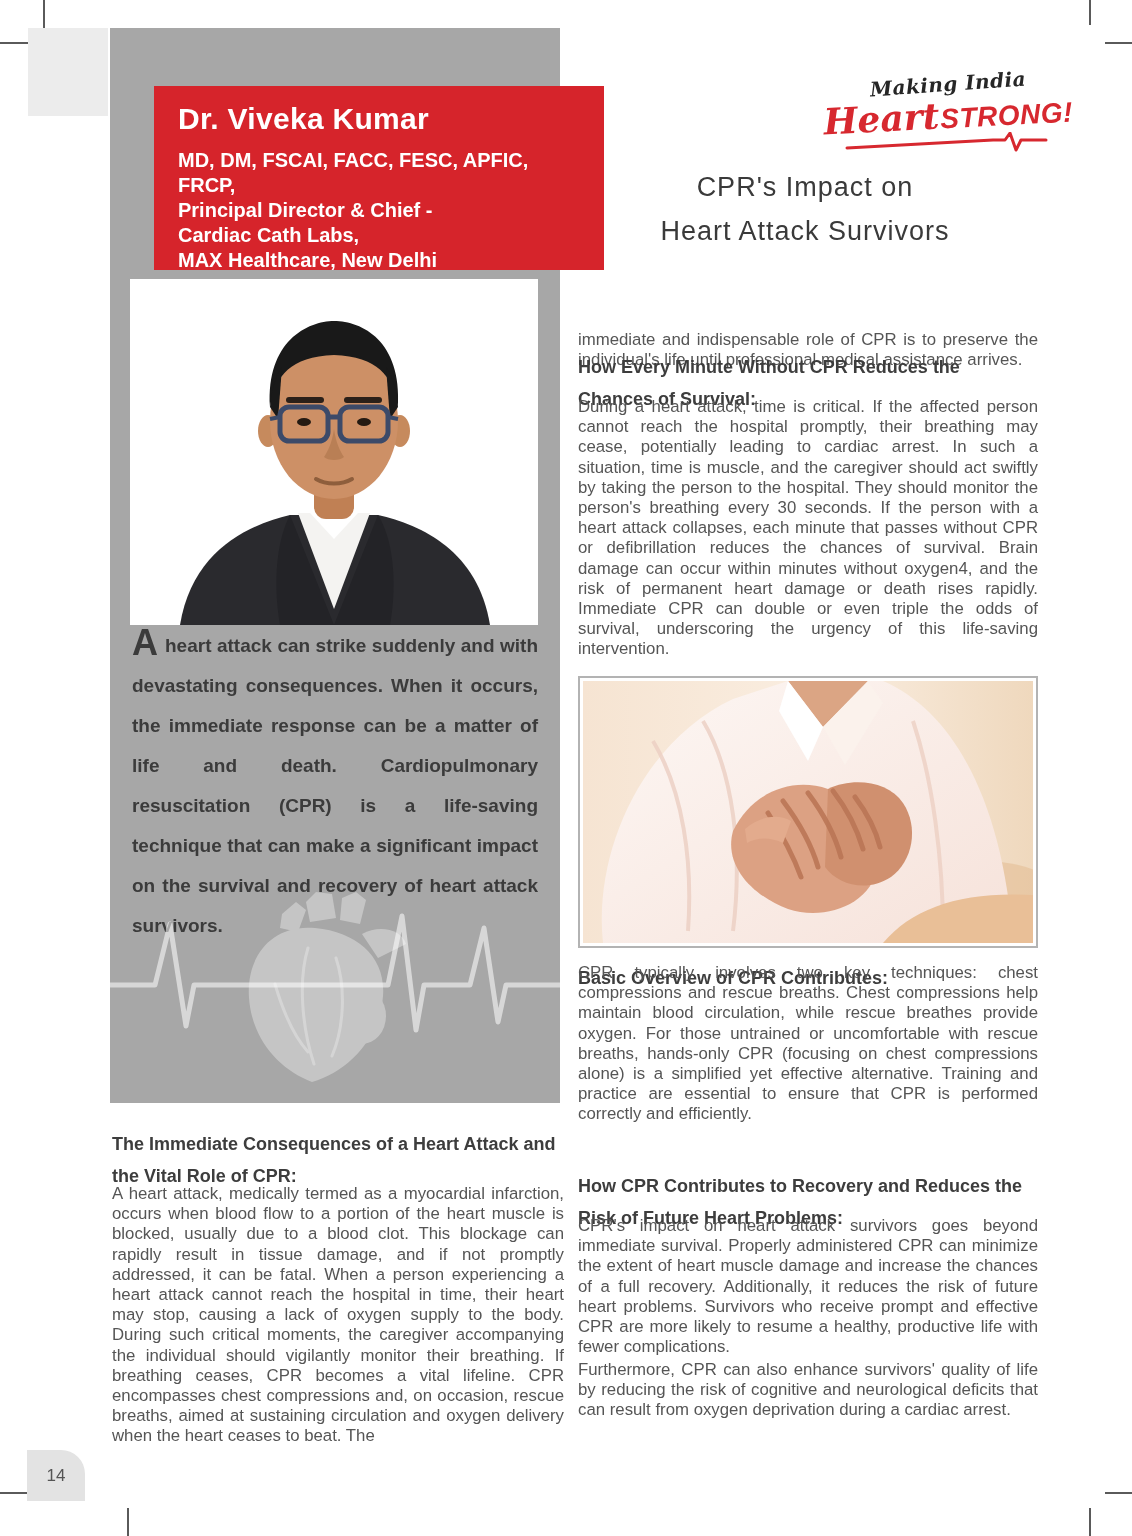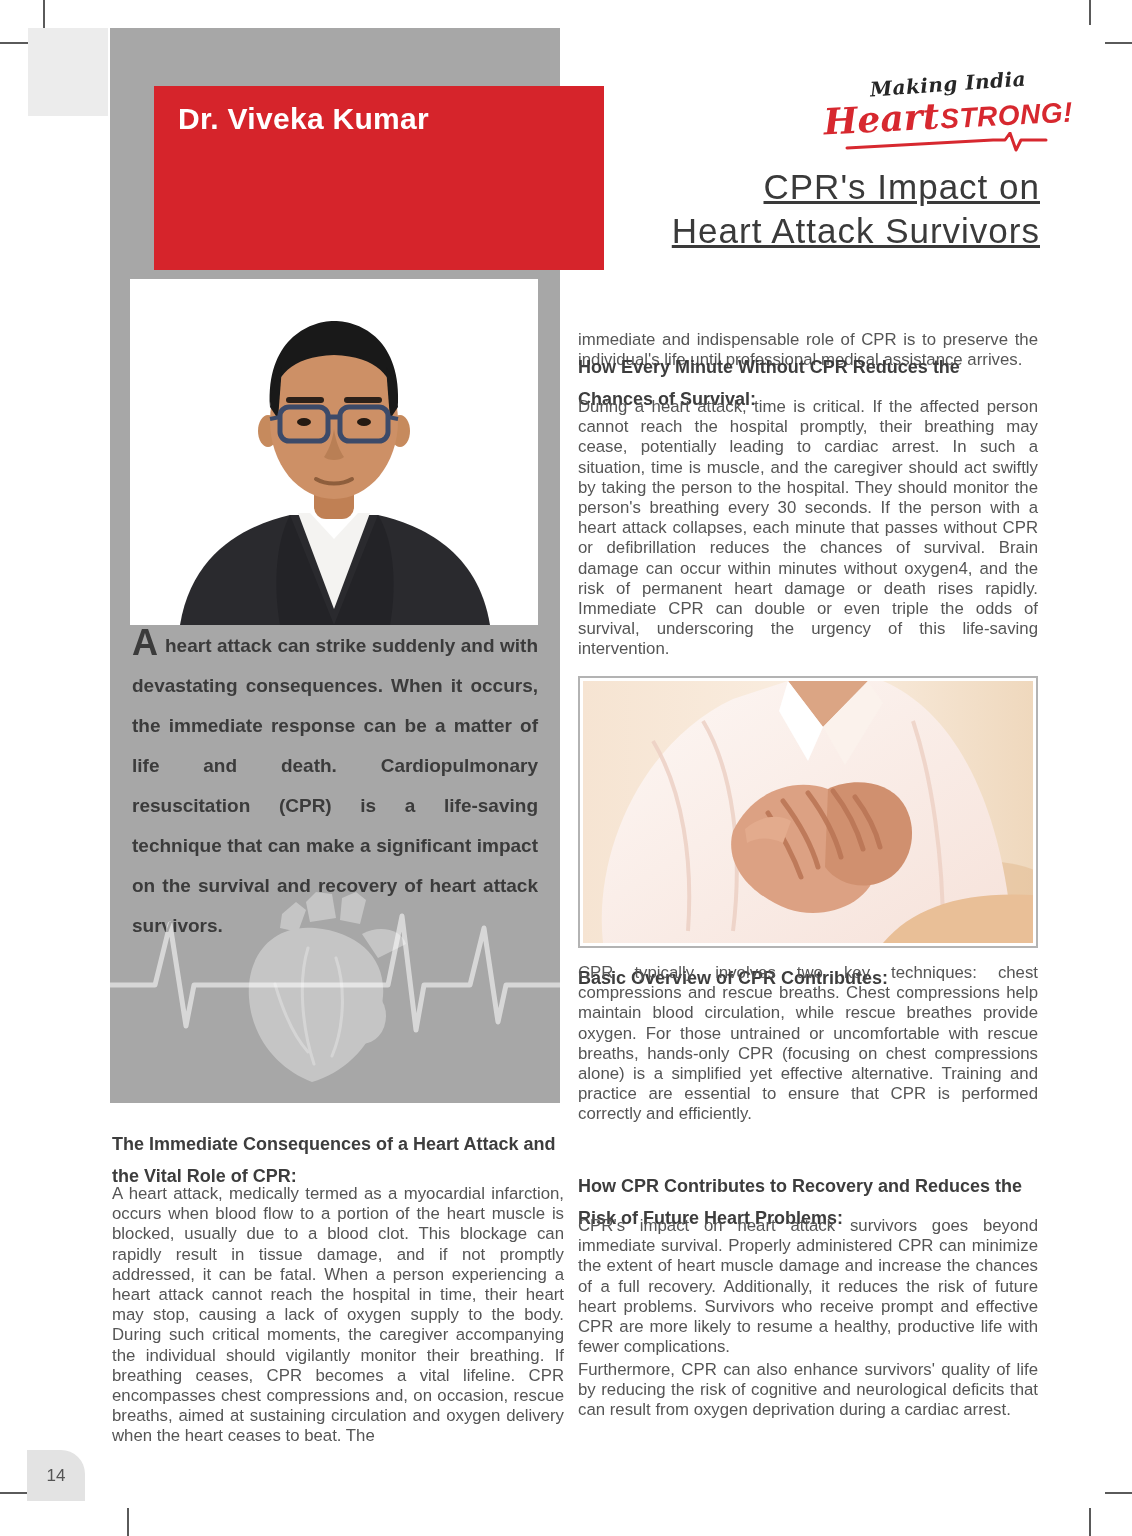--- a/index.html
+++ b/index.html
@@ -46,22 +46,22 @@
   
   .logo{position:absolute;left:836px;top:72px;width:224px;text-align:center;}
   .logo-tagline{
     display:block;font-family:"DejaVu Serif",serif;font-style:italic;font-weight:700;
     font-size:20px;color:#262626;transform:rotate(-4deg);letter-spacing:.5px;
   }
   .logo-word{display:flex;align-items:baseline;justify-content:center;transform:rotate(-3deg);margin-top:-2px;}
   .logo-heart{font-family:"DejaVu Serif",serif;font-style:italic;font-weight:700;font-size:36px;color:#d7282f;}
   .logo-strong{font-style:italic;font-weight:700;font-size:28px;color:#d7282f;letter-spacing:.5px;margin-left:1px;}
   .main-title{
-    position:absolute;left:570px;top:165px;width:470px;text-align:right;
-    font-size:35px;line-height:44px;color:#3a3a3a;letter-spacing:1px;font-weight:400;text-decoration:underline;
+    position:absolute;left:570px;top:165px;width:470px;text-align:center;
+    font-size:27px;line-height:44px;color:#3a3a3a;letter-spacing:1px;font-weight:400;
   }
   .rc{left:578px;width:460px;}
   .p-cont{position:absolute;top:286px;margin-top:44px;}
   .s1-heading{position:absolute;top:351px;}
   .s1-body{position:absolute;top:397px;}
   .photo-frame{
     position:absolute;left:578px;top:676px;width:460px;height:272px;background:#fff;
     box-sizing:border-box;border:2px solid #b3b3b3;padding:3px;
   }
   .photo-frame svg{display:block;width:100%;height:100%;}
@@ -83,20 +83,26 @@
   <div class="crop" style="left:0;top:1492px;width:27px;height:2px;"></div>
   <div class="crop" style="left:127px;top:1508px;width:2px;height:28px;"></div>
   <div class="crop" style="left:1105px;top:1492px;width:27px;height:2px;"></div>
   <div class="crop" style="left:1089px;top:1508px;width:2px;height:28px;"></div>
   <div class="corner-block"></div>
 
   <div class="gray-panel"></div>
 
   <div class="red-box">
     <div class="doc-name">Dr. Viveka Kumar</div>
+    <div class="doc-cred">
+      <div>MD, DM, FSCAI, FACC, FESC, APFIC, FRCP,</div>
+      <div>Principal Director &amp; Chief -</div>
+      <div>Cardiac Cath Labs,</div>
+      <div>MAX Healthcare, New Delhi</div>
+    </div>
   </div>
 
   <div class="portrait">
     <svg viewBox="0 0 408 346">
       <rect x="0" y="0" width="408" height="346" fill="#ffffff"></rect>
 
       <path d="M50,346 C62,272 118,246 160,236 L248,236 C292,246 348,272 360,346 Z" fill="#2a2a2e"></path>
       <path d="M160,236 L204,346 L150,346 C142,300 148,258 160,236 Z" fill="#232327"></path>
       <path d="M248,236 L204,346 L260,346 C268,300 262,258 248,236 Z" fill="#232327"></path>
 

